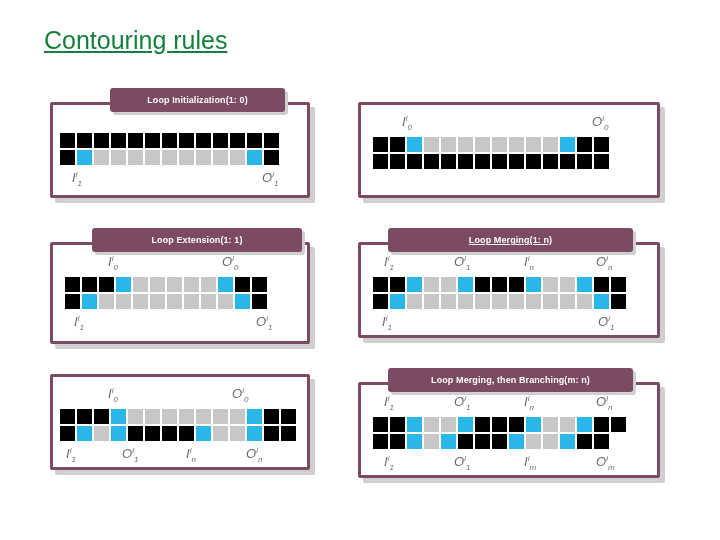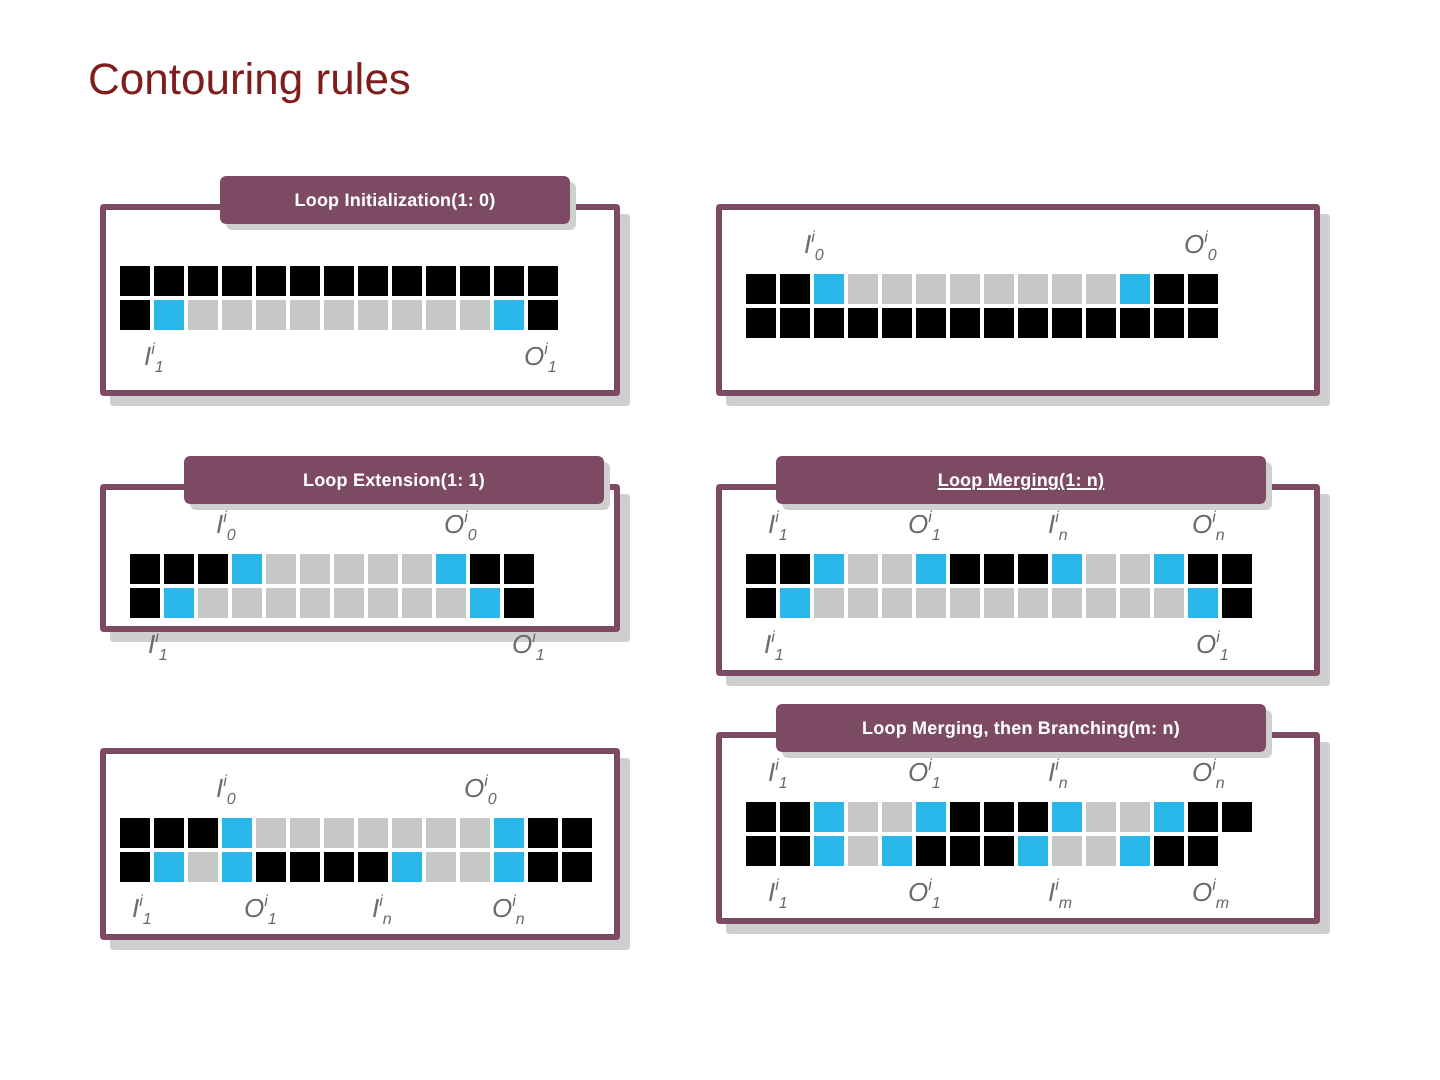--- a/index.html
+++ b/index.html
@@ -5,23 +5,24 @@
   html,body{margin:0;padding:0;}
   body{
     width:720px;height:540px;background:#ffffff;
     font-family:"Liberation Sans", sans-serif;
     overflow:hidden;position:relative;
   }
   #slide{position:absolute;left:0;top:0;width:720px;height:540px;}
 
   .slide-title{
     position:absolute;left:44px;top:22px;width:340px;
-    font-size:22px;line-height:36px;color:#7f1d1d;
+    font-size:25px;line-height:36px;color:#15803d;
     font-family:"Liberation Sans", sans-serif;
     font-weight:400;
+    text-decoration:underline;
   }
 
   
   .panel{position:absolute;}
   .panel .frame{
     position:absolute;left:0;top:14px;right:0;bottom:0;
     border:3px solid #7d4a63;background:#ffffff;border-radius:2px;
   }
   .panel .shadow{
     position:absolute;left:5px;top:19px;right:-5px;bottom:-5px;
@@ -131,21 +132,21 @@
           <div class="cell c-black"></div>
           <div class="cell c-black"></div>
           <div class="cell c-black"></div>
           <div class="cell c-black"></div>
       </div>
     </div>
     <div class="lbl" style="left:44px;top:26px;">I<sup>i</sup><sub>0</sub></div>
     <div class="lbl" style="left:234px;top:26px;">O<sup>i</sup><sub>0</sub></div>
   </div>
 
-  <div class="panel" style="left:50px;top:228px;width:260px;height:88px;">
+  <div class="panel" style="left:50px;top:228px;width:260px;height:116px;">
     <div class="shadow"></div>
     <div class="frame"></div>
     <div class="hdr" style="left:42px;width:210px;">Loop Extension(1: 1)</div>
     <div class="grid" style="left:14px;top:48px;">
       <div class="row">
         <div class="cell c-black"></div>
           <div class="cell c-black"></div>
           <div class="cell c-black"></div>
           <div class="cell c-cyan"></div>
           <div class="cell c-gray"></div>
@@ -264,21 +265,21 @@
       </div>
     </div>
     <div class="lbl" style="left:58px;top:26px;">I<sup>i</sup><sub>0</sub></div>
     <div class="lbl" style="left:182px;top:26px;">O<sup>i</sup><sub>0</sub></div>
     <div class="lbl" style="left:16px;top:86px;">I<sup>i</sup><sub>1</sub></div>
     <div class="lbl" style="left:72px;top:86px;">O<sup>i</sup><sub>1</sub></div>
     <div class="lbl" style="left:136px;top:86px;">I<sup>i</sup><sub>n</sub></div>
     <div class="lbl" style="left:196px;top:86px;">O<sup>i</sup><sub>n</sub></div>
   </div>
 
-  <div class="panel" style="left:358px;top:352px;width:302px;height:110px;">
+  <div class="panel" style="left:358px;top:368px;width:302px;height:110px;">
     <div class="shadow"></div>
     <div class="frame"></div>
     <div class="hdr" style="left:30px;width:245px;">Loop Merging, then Branching(m: n)</div>
     <div class="grid" style="left:14px;top:48px;">
       <div class="row">
         <div class="cell c-black"></div>
           <div class="cell c-black"></div>
           <div class="cell c-cyan"></div>
           <div class="cell c-gray"></div>
           <div class="cell c-gray"></div>

